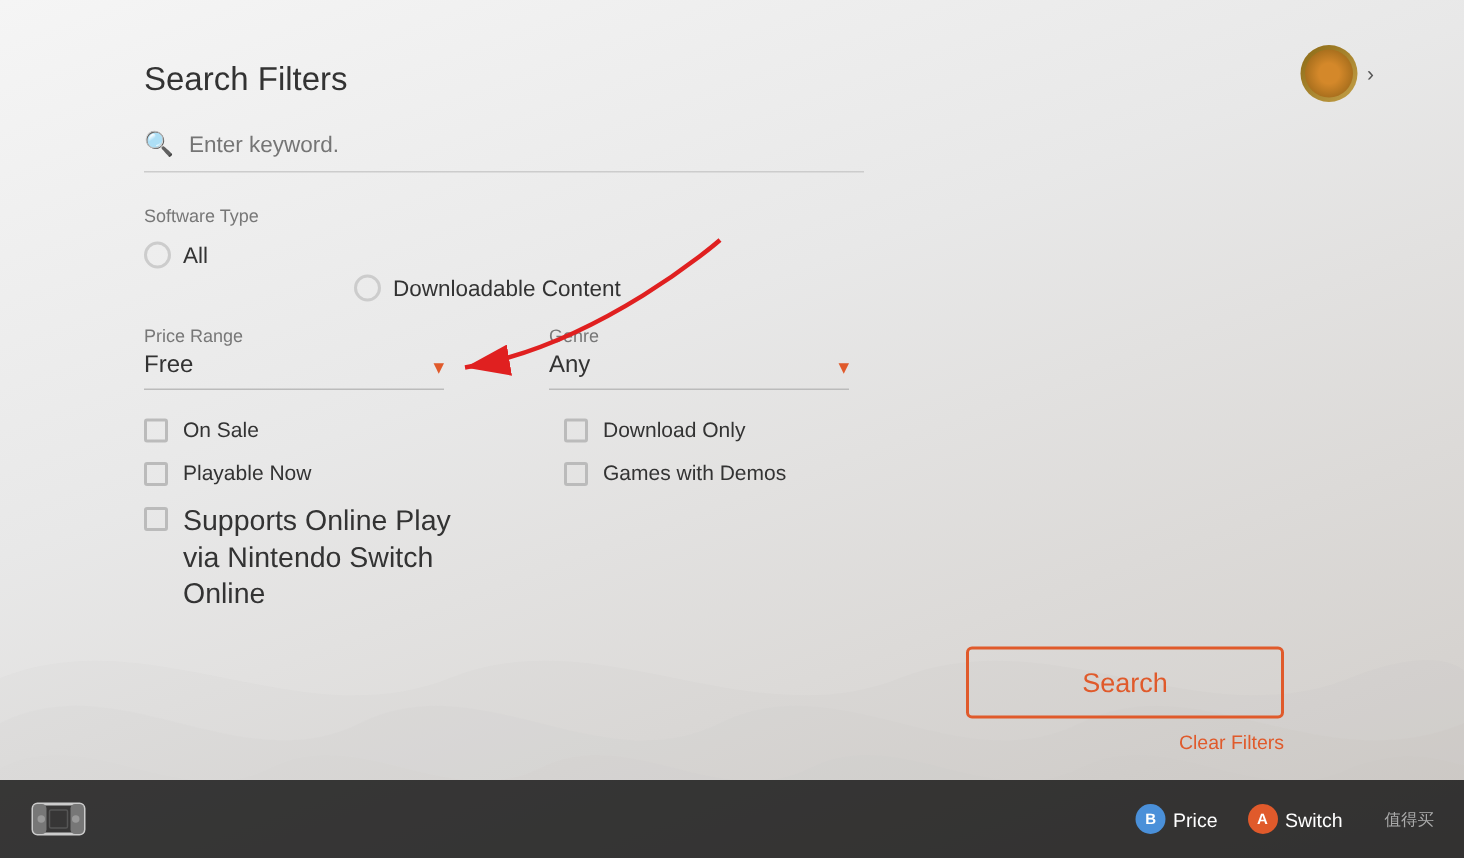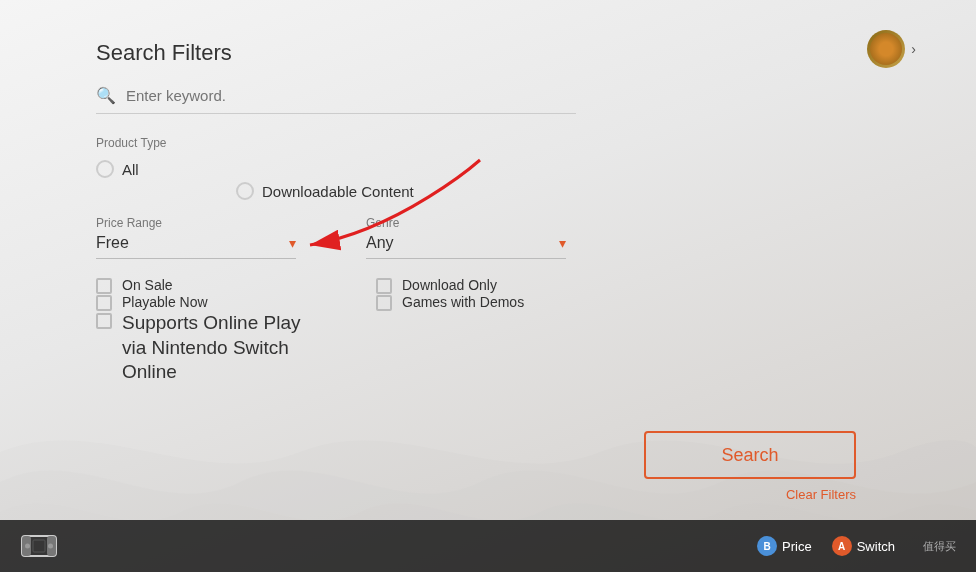--- a/index.html
+++ b/index.html
@@ -183,20 +183,21 @@
 
     
     .checkboxes-section {
       display: flex;
       gap: 0;
     }
 
     .checkbox-col {
       display: flex;
       flex-direction: column;
+      gap: 12px;
       min-width: 280px;
     }
 
     .checkbox-item {
       display: flex;
       align-items: flex-start;
       gap: 10px;
       font-size: 14px;
       color: #333;
       cursor: pointer;
@@ -373,21 +374,21 @@
 
   <div class="content">
 
     <h1 class="page-title">Search Filters</h1>
 
     <div class="search-bar">
       <span class="search-icon-inner">🔍</span>
       <input type="text" placeholder="Enter keyword." style="">
     </div>
 
-    <div class="section-label">Product Type</div>
+    <div class="section-label">Software Type</div>
 
     <div class="all-option-row">
       <div class="radio-circle"></div>
       <span>All</span>
     </div>
 
     <div class="product-type-row">
 
 
       <div class="radio-option" style="margin-left:140px;">

